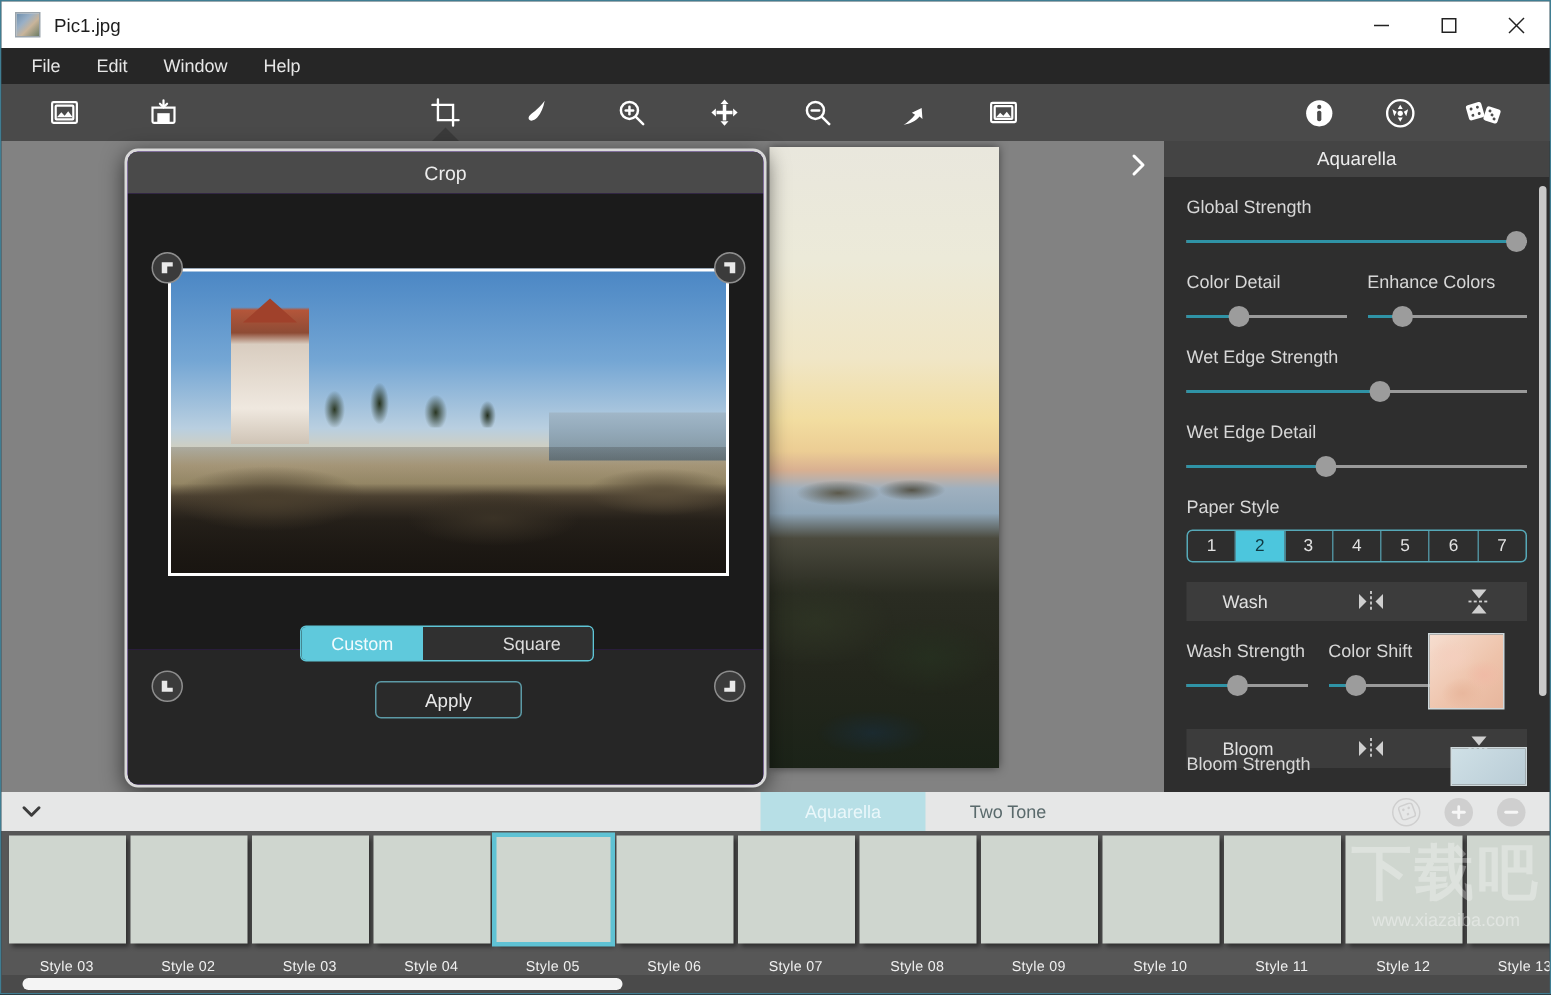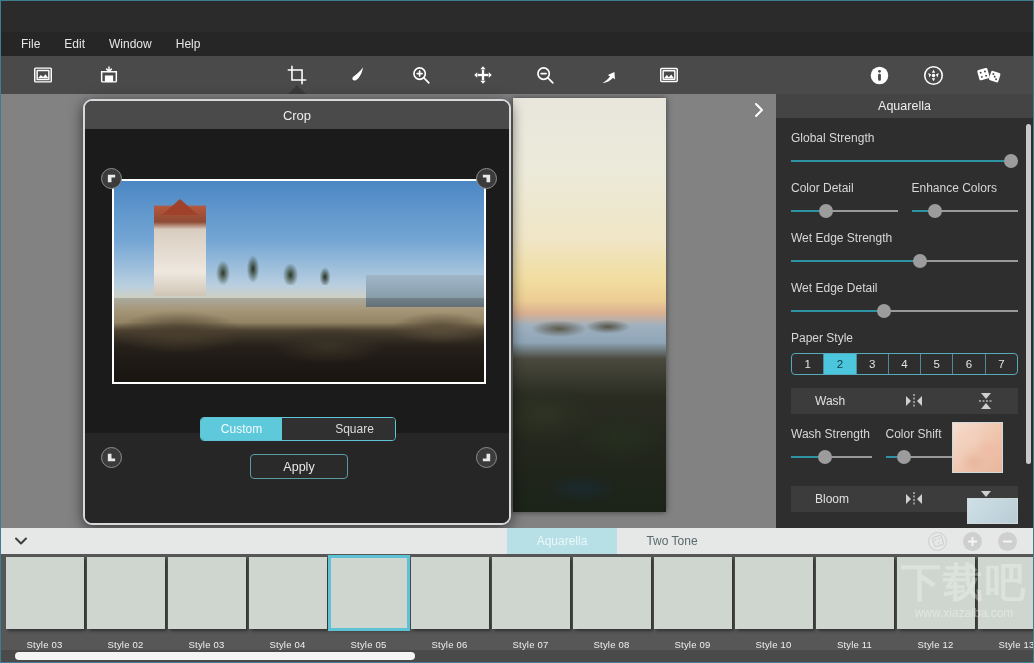--- a/index.html
+++ b/index.html
@@ -161,20 +161,42 @@
   .wm-main { font-size:40px; font-weight:bold; color:rgba(255,255,255,.30); letter-spacing:2px; line-height:1; }
   .wm-sub { font-size:12px; color:rgba(255,255,255,.38); margin-top:4px; }
   .hscroll { position:absolute; left:0; bottom:0; width:1032px; height:12px; background:#4a4a4a; }
   .hscroll .thumbbar { position:absolute; left:14px; top:2px; width:400px; height:8px; background:#f4f4f4; border-radius:4px; }
 </style>
 </head>
 <body>
 
 <div id="app">
 
+  <div class="titlebar">
+    <div class="title-icon"></div>
+    <div class="title-text">Pic1.jpg</div>
+    <div class="win-btns">
+      <div class="win-btn">
+        <svg width="12" height="12" viewBox="0 0 12 12">
+            <line x1="1" y1="6" x2="11" y2="6" stroke="#222" stroke-width="1"></line>
+          </svg>
+      </div>
+      <div class="win-btn">
+        <svg width="12" height="12" viewBox="0 0 12 12">
+            <rect x="1.5" y="1.5" width="9" height="9" fill="none" stroke="#222" stroke-width="1"></rect>
+          </svg>
+      </div>
+      <div class="win-btn close">
+        <svg width="12" height="12" viewBox="0 0 12 12">
+            <line x1="1" y1="1" x2="11" y2="11" stroke="#222" stroke-width="1"></line>
+            <line x1="11" y1="1" x2="1" y2="11" stroke="#222" stroke-width="1"></line>
+          </svg>
+      </div>
+    </div>
+  </div>
 
   <div class="menubar">
     <div class="menu-item">File</div>
     <div class="menu-item">Edit</div>
     <div class="menu-item">Window</div>
     <div class="menu-item">Help</div>
   </div>
 
   <div class="toolbar">
     <div class="tb-ico" style="left:20px">
@@ -441,20 +463,21 @@
               <path d="M4 18h10L9 12z"></path>
             <rect x="2" y="9.4" width="2" height="1.2"></rect>
               <rect x="5.5" y="9.4" width="2" height="1.2"></rect>
             <rect x="9" y="9.4" width="2" height="1.2"></rect>
               <rect x="12.5" y="9.4" width="2" height="1.2"></rect>
           </svg>
         </div>
       </div>
     </div>
 
+    <div class="bloom-cut">Bloom Strength</div>
     <div class="bloom-sw"></div>
     <div class="rp-scroll"></div>
   </div>
 
   <div class="tabsbar">
     <div class="tb-chevron">
       <svg width="16" height="12" viewBox="0 0 16 12" fill="none" stroke="#3d3d3d" stroke-width="2" stroke-linecap="round" stroke-linejoin="round">
           <polyline points="3,3.5 8,8.5 13,3.5"></polyline>
         </svg>
     </div>

